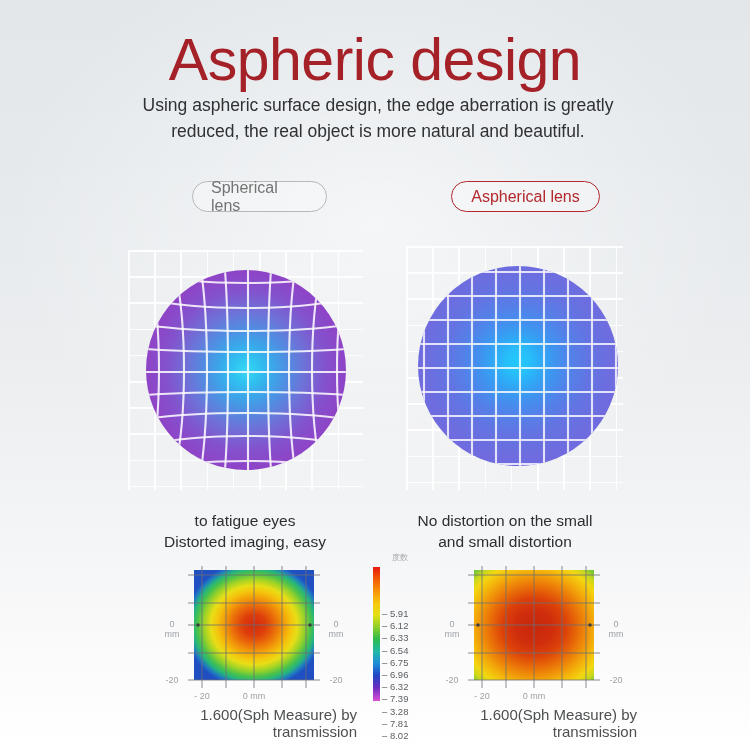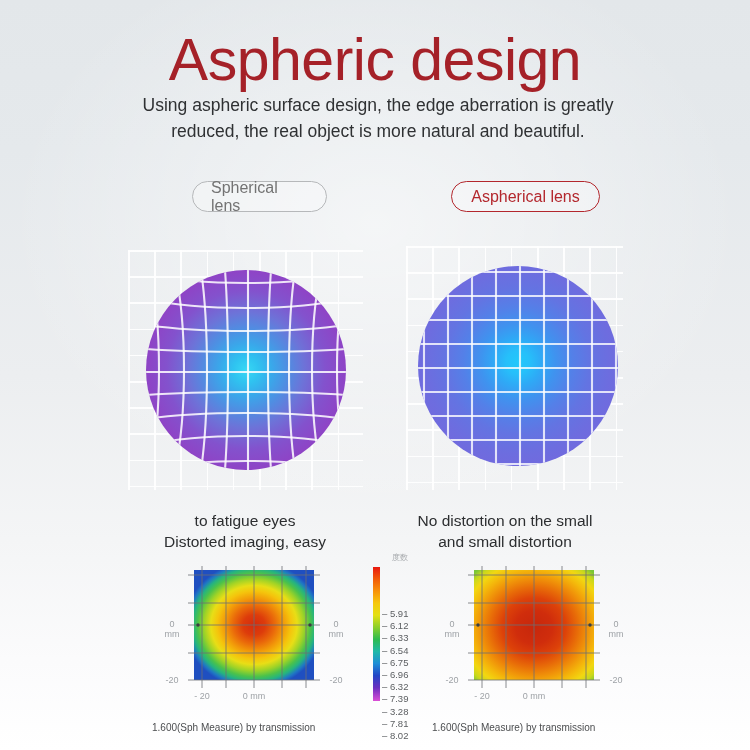--- a/index.html
+++ b/index.html
@@ -182,23 +182,23 @@
   .ax-label {
     position:absolute;
     font-size:9px;
     color:#9ea2a6;
     line-height:10px;
     white-space:pre;
     text-align:center;
   }
   .heat-cap {
     position:absolute;
-    left:0; top:164px; width:205px;
-    text-align:left;
-    font-size:10px;
+    left:0; top:148px; width:205px;
+    text-align:right;
+    font-size:15px;
     color:#4c4e50;
   }
 
   
   .legend { position:absolute; left:364px; top:552px; width:62px; height:160px; }
   .legend-title {
     position:absolute; left:0; top:0; width:44px;
     text-align:right;
     font-size:8px; color:#a8abae;
   }

